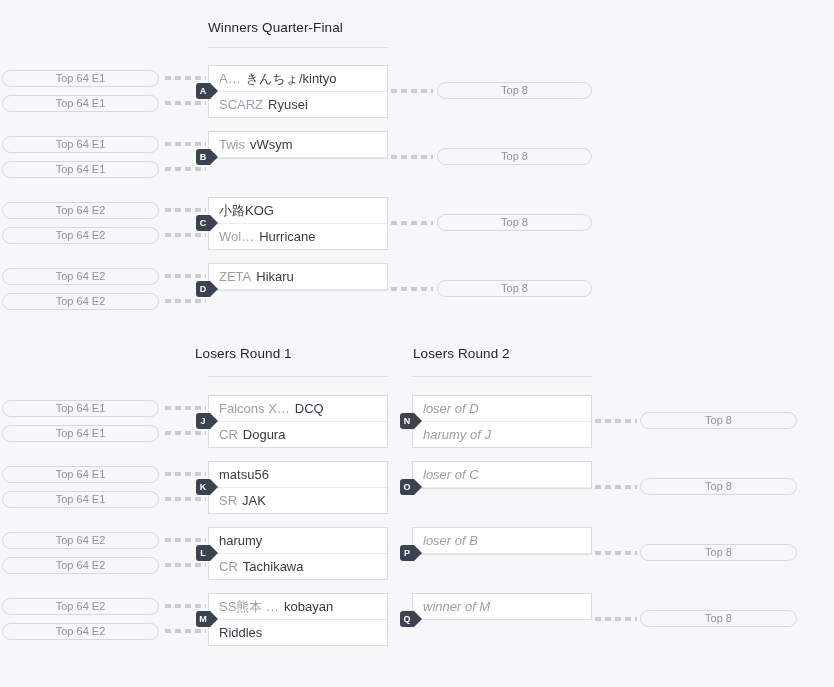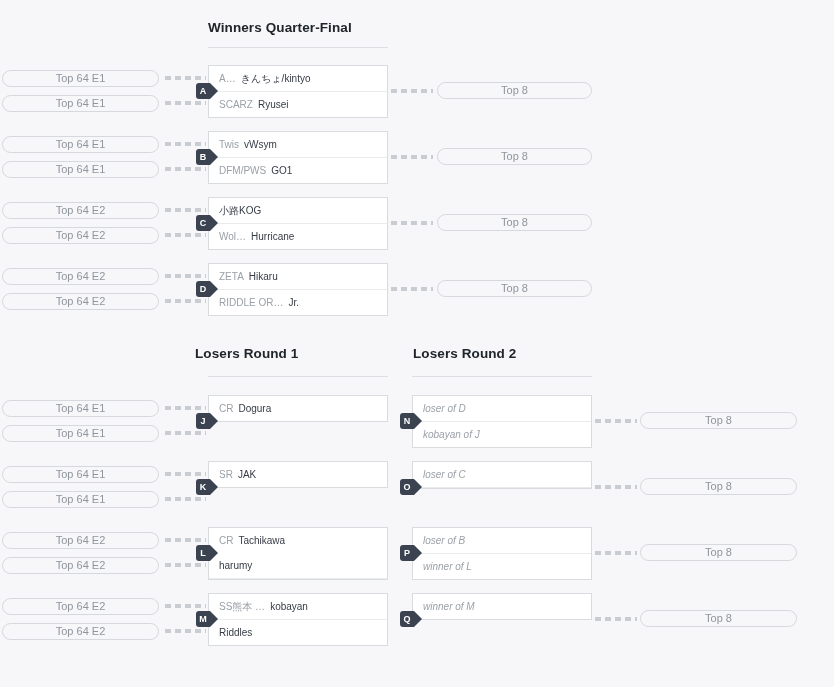--- a/index.html
+++ b/index.html
@@ -3,30 +3,30 @@
 <meta charset="utf-8">
 <style>
   html,body{margin:0;padding:0;}
   body{
     width:834px;height:687px;position:relative;overflow:hidden;
     background:#f7f7f9;
     font-family:"Liberation Sans",sans-serif;
     -webkit-font-smoothing:antialiased;
   }
   .sec-title{
-    position:absolute;font-size:13.5px;font-weight:bold;color:#20252b;
+    position:absolute;font-size:13.5px;font-weight:normal;color:#20252b;
     white-space:nowrap;letter-spacing:.1px;
   }
   .sec-underline{position:absolute;height:1px;background:#dcdee2;width:180px;}
   .match{
     position:absolute;width:180px;background:#ffffff;
     border:1px solid #d9dcdf;box-sizing:border-box;
   }
   .row{
-    height:25px;line-height:25px;padding:0 10px;font-size:10px;
+    height:25px;line-height:25px;padding:0 10px;font-size:13px;
     white-space:nowrap;overflow:hidden;background:#ffffff;
   }
   .row.first{border-bottom:1px solid #e9ebed;}
   .prefix{color:#9aa0a7;margin-right:5px;}
   .prefix:empty{margin:0;}
   .pname{color:#363c45;}
   .placeholder{color:#9ba1a8;font-style:italic;}
   .badge{
     position:absolute;width:14px;height:16px;background:#3b4351;
     border-radius:3px 0 0 3px;color:#fff;font-size:9px;font-weight:bold;
@@ -70,21 +70,20 @@
 <div class="badge" style="left:196px;top:83px">A</div>
 <div class="dash" style="left:391px;top:89px;width:42px"></div>
 <div class="pill" style="left:437px;top:82px;width:155px">Top 8</div>
 
 <div class="pill" style="left:2px;top:136px;width:157px">Top 64 E1</div>
 <div class="pill" style="left:2px;top:161px;width:157px">Top 64 E1</div>
 <div class="dash" style="left:165px;top:142px;width:41px"></div>
 <div class="dash" style="left:165px;top:167px;width:41px"></div>
 <div class="match" style="left:208px;top:131px">
   <div class="row first"><span class="prefix">Twis</span><span class="pname">vWsym</span></div>
-  <div class="row"><span class="prefix">DFM/PWS</span><span class="pname">GO1</span></div>
 </div>
 <div class="badge" style="left:196px;top:149px">B</div>
 <div class="dash" style="left:391px;top:155px;width:42px"></div>
 <div class="pill" style="left:437px;top:148px;width:155px">Top 8</div>
 
 <div class="pill" style="left:2px;top:202px;width:157px">Top 64 E2</div>
 <div class="pill" style="left:2px;top:227px;width:157px">Top 64 E2</div>
 <div class="dash" style="left:165px;top:208px;width:41px"></div>
 <div class="dash" style="left:165px;top:233px;width:41px"></div>
 <div class="match" style="left:208px;top:197px">
@@ -94,82 +93,82 @@
 <div class="badge" style="left:196px;top:215px">C</div>
 <div class="dash" style="left:391px;top:221px;width:42px"></div>
 <div class="pill" style="left:437px;top:214px;width:155px">Top 8</div>
 
 <div class="pill" style="left:2px;top:268px;width:157px">Top 64 E2</div>
 <div class="pill" style="left:2px;top:293px;width:157px">Top 64 E2</div>
 <div class="dash" style="left:165px;top:274px;width:41px"></div>
 <div class="dash" style="left:165px;top:299px;width:41px"></div>
 <div class="match" style="left:208px;top:263px">
   <div class="row first"><span class="prefix">ZETA</span><span class="pname">Hikaru</span></div>
-  <div class="row"><span class="prefix">RIDDLE OR…</span><span class="pname">Jr.</span></div>
 </div>
 <div class="badge" style="left:196px;top:281px">D</div>
 <div class="dash" style="left:391px;top:287px;width:42px"></div>
 <div class="pill" style="left:437px;top:280px;width:155px">Top 8</div>
 
 <div class="pill" style="left:2px;top:400px;width:157px">Top 64 E1</div>
 <div class="pill" style="left:2px;top:425px;width:157px">Top 64 E1</div>
 <div class="dash" style="left:165px;top:406px;width:41px"></div>
 <div class="dash" style="left:165px;top:431px;width:41px"></div>
 <div class="match" style="left:208px;top:395px">
+  <div class="row first"><span class="prefix">Falcons X…</span><span class="pname">DCQ</span></div>
   <div class="row"><span class="prefix">CR</span><span class="pname">Dogura</span></div>
 </div>
 <div class="badge" style="left:196px;top:413px">J</div>
 
 <div class="pill" style="left:2px;top:466px;width:157px">Top 64 E1</div>
 <div class="pill" style="left:2px;top:491px;width:157px">Top 64 E1</div>
 <div class="dash" style="left:165px;top:472px;width:41px"></div>
 <div class="dash" style="left:165px;top:497px;width:41px"></div>
 <div class="match" style="left:208px;top:461px">
+  <div class="row first"><span class="prefix"></span><span class="pname">matsu56</span></div>
   <div class="row"><span class="prefix">SR</span><span class="pname">JAK</span></div>
 </div>
 <div class="badge" style="left:196px;top:479px">K</div>
 
 <div class="pill" style="left:2px;top:532px;width:157px">Top 64 E2</div>
 <div class="pill" style="left:2px;top:557px;width:157px">Top 64 E2</div>
 <div class="dash" style="left:165px;top:538px;width:41px"></div>
 <div class="dash" style="left:165px;top:563px;width:41px"></div>
 <div class="match" style="left:208px;top:527px">
+  <div class="row first"><span class="prefix"></span><span class="pname">harumy</span></div>
   <div class="row"><span class="prefix">CR</span><span class="pname">Tachikawa</span></div>
-  <div class="row first"><span class="prefix"></span><span class="pname">harumy</span></div>
 </div>
 <div class="badge" style="left:196px;top:545px">L</div>
 
 <div class="pill" style="left:2px;top:598px;width:157px">Top 64 E2</div>
 <div class="pill" style="left:2px;top:623px;width:157px">Top 64 E2</div>
 <div class="dash" style="left:165px;top:604px;width:41px"></div>
 <div class="dash" style="left:165px;top:629px;width:41px"></div>
 <div class="match" style="left:208px;top:593px">
   <div class="row first"><span class="prefix">SS熊本 …</span><span class="pname">kobayan</span></div>
   <div class="row"><span class="prefix"></span><span class="pname">Riddles</span></div>
 </div>
 <div class="badge" style="left:196px;top:611px">M</div>
 
 <div class="match" style="left:412px;top:395px">
   <div class="row first"><span class="placeholder">loser of D</span></div>
-  <div class="row"><span class="placeholder">kobayan of J</span></div>
+  <div class="row"><span class="placeholder">harumy of J</span></div>
 </div>
 <div class="badge" style="left:400px;top:413px">N</div>
 <div class="dash" style="left:595px;top:419px;width:42px"></div>
 <div class="pill" style="left:640px;top:412px;width:157px">Top 8</div>
 
 <div class="match" style="left:412px;top:461px">
   <div class="row first"><span class="placeholder">loser of C</span></div>
 </div>
 <div class="badge" style="left:400px;top:479px">O</div>
 <div class="dash" style="left:595px;top:485px;width:42px"></div>
 <div class="pill" style="left:640px;top:478px;width:157px">Top 8</div>
 
 <div class="match" style="left:412px;top:527px">
   <div class="row first"><span class="placeholder">loser of B</span></div>
-  <div class="row"><span class="placeholder">winner of L</span></div>
 </div>
 <div class="badge" style="left:400px;top:545px">P</div>
 <div class="dash" style="left:595px;top:551px;width:42px"></div>
 <div class="pill" style="left:640px;top:544px;width:157px">Top 8</div>
 
 <div class="match" style="left:412px;top:593px">
   <div class="row"><span class="placeholder">winner of M</span></div>
 </div>
 <div class="badge" style="left:400px;top:611px">Q</div>
 <div class="dash" style="left:595px;top:617px;width:42px"></div>

